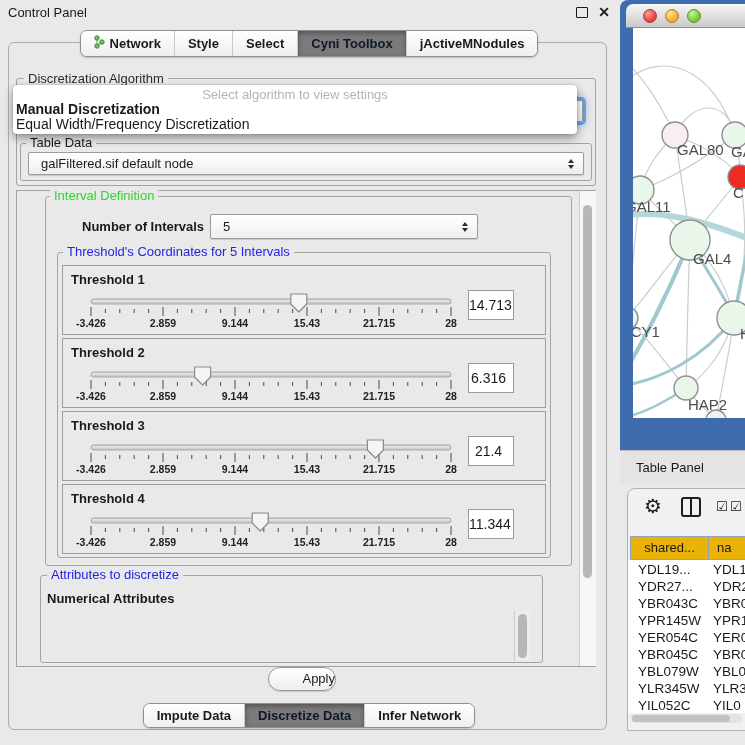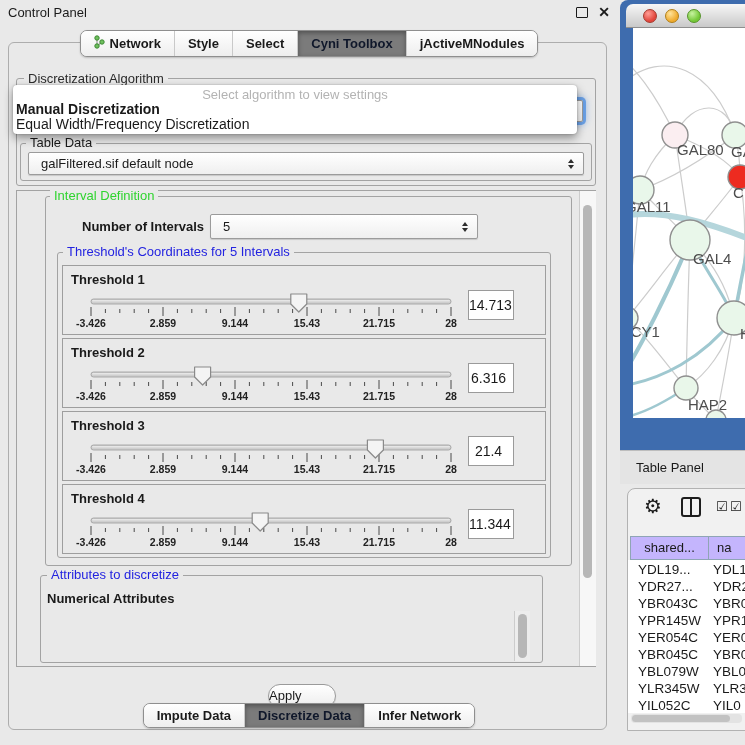--- a/index.html
+++ b/index.html
@@ -39,38 +39,38 @@
               box-sizing:border-box;background:#e9e9e9}
   .vtrack{position:absolute;background:#f7f7f7;border-left:1px solid #cccccc}
   .vthumb{position:absolute;background:#b7b7b7;border-radius:5px}
   .trow{position:absolute;left:62px;width:484px;height:70px;border:1px solid #9e9e9e;background:#e9e9e9;box-sizing:border-box}
   .trow .tt{position:absolute;left:8px;top:6px;font-weight:bold}
   .trow svg{position:absolute;left:20px;top:26px;overflow:visible}
   .valbox{position:absolute;left:405px;top:24px;width:46px;height:30px;background:#ffffff;border:1px solid #9a9a9a;
           box-sizing:border-box;text-align:center;line-height:28px;font-size:14px;padding-right:5px}
   .attrlist{position:absolute;background:#ffffff;border:1px solid #bdbdbd;box-sizing:border-box;overflow:hidden}
   .attrlist .it{padding:1px 0 1px 34px;font-size:13.5px;line-height:15px;white-space:nowrap}
-  .applybtn{position:absolute;left:268px;top:684px;width:66px;height:22px;background:linear-gradient(#ffffff,#ededed);
-            border:1px solid #9a9a9a;border-radius:12px;text-align:left;line-height:21px;box-shadow:0 1px 1px rgba(0,0,0,.15)}
+  .applybtn{position:absolute;left:268px;top:667px;width:66px;height:22px;background:linear-gradient(#ffffff,#ededed);
+            border:1px solid #9a9a9a;border-radius:12px;text-align:right;line-height:21px;box-shadow:0 1px 1px rgba(0,0,0,.15)}
   
   .netframe{position:absolute;left:620px;top:0;width:125px;height:450px;background:#3e6cae;border-top-left-radius:8px}
   .nettitle{position:absolute;left:626px;top:4px;width:119px;height:24px;border-top-left-radius:7px;
             background:linear-gradient(#f7f7f7,#c9c9c9);border-bottom:1px solid #8e8e8e;box-sizing:border-box}
   .light{position:absolute;top:9px;width:14px;height:14px;border-radius:50%;box-sizing:border-box}
   .netcanvas{position:absolute;left:633px;top:28px;width:112px;height:390px;background:#ffffff;overflow:hidden}
   
   .tpheader{position:absolute;left:620px;top:450px;width:125px;height:34px;background:#e4e4e4;
             border-top:1px solid #bdbdbd;box-sizing:border-box;display:flex;align-items:center;padding-left:16px}
   .tpbody{position:absolute;left:627px;top:488px;width:130px;height:243px;background:#f1f1f1;
           border:1px solid #b2b2b2;border-top-left-radius:8px;box-sizing:border-box}
   .gear{position:absolute;left:644px;top:494px;font-size:20px;line-height:24px;font-family:"DejaVu Sans",sans-serif}
   .splitcols{position:absolute;left:681px;top:497px;width:20px;height:20px;border:2px solid #1d1d1d;border-radius:3px;box-sizing:border-box}
   .splitcols i{position:absolute;left:7px;top:0;width:2px;height:16px;background:#1d1d1d}
   .cbx{position:absolute;top:499px;font-size:13px;font-family:"DejaVu Sans",sans-serif}
-  .thc{position:absolute;top:536px;height:24px;background:#c4b5fd;border:1px solid #8fa5b5;box-sizing:border-box;
+  .thc{position:absolute;top:536px;height:24px;background:#eab308;border:1px solid #8fa5b5;box-sizing:border-box;
        font-size:13px;line-height:22px;text-align:center;overflow:hidden;white-space:nowrap}
   .trowdata{position:absolute;height:17px;font-size:13.5px;line-height:17px;white-space:nowrap;overflow:hidden}
   .tablewhite{position:absolute;left:628px;top:560px;width:117px;height:153px;background:#ffffff}
   .hscroll{position:absolute;left:631px;top:714px;width:111px;height:9px;background:#e3e3e3;border-radius:4px}
   .hthumb{position:absolute;left:1px;top:1px;width:98px;height:7px;background:#c2c2c2;border-radius:4px}
 </style>
 </head>
 <body>
 
 <div class="root">

